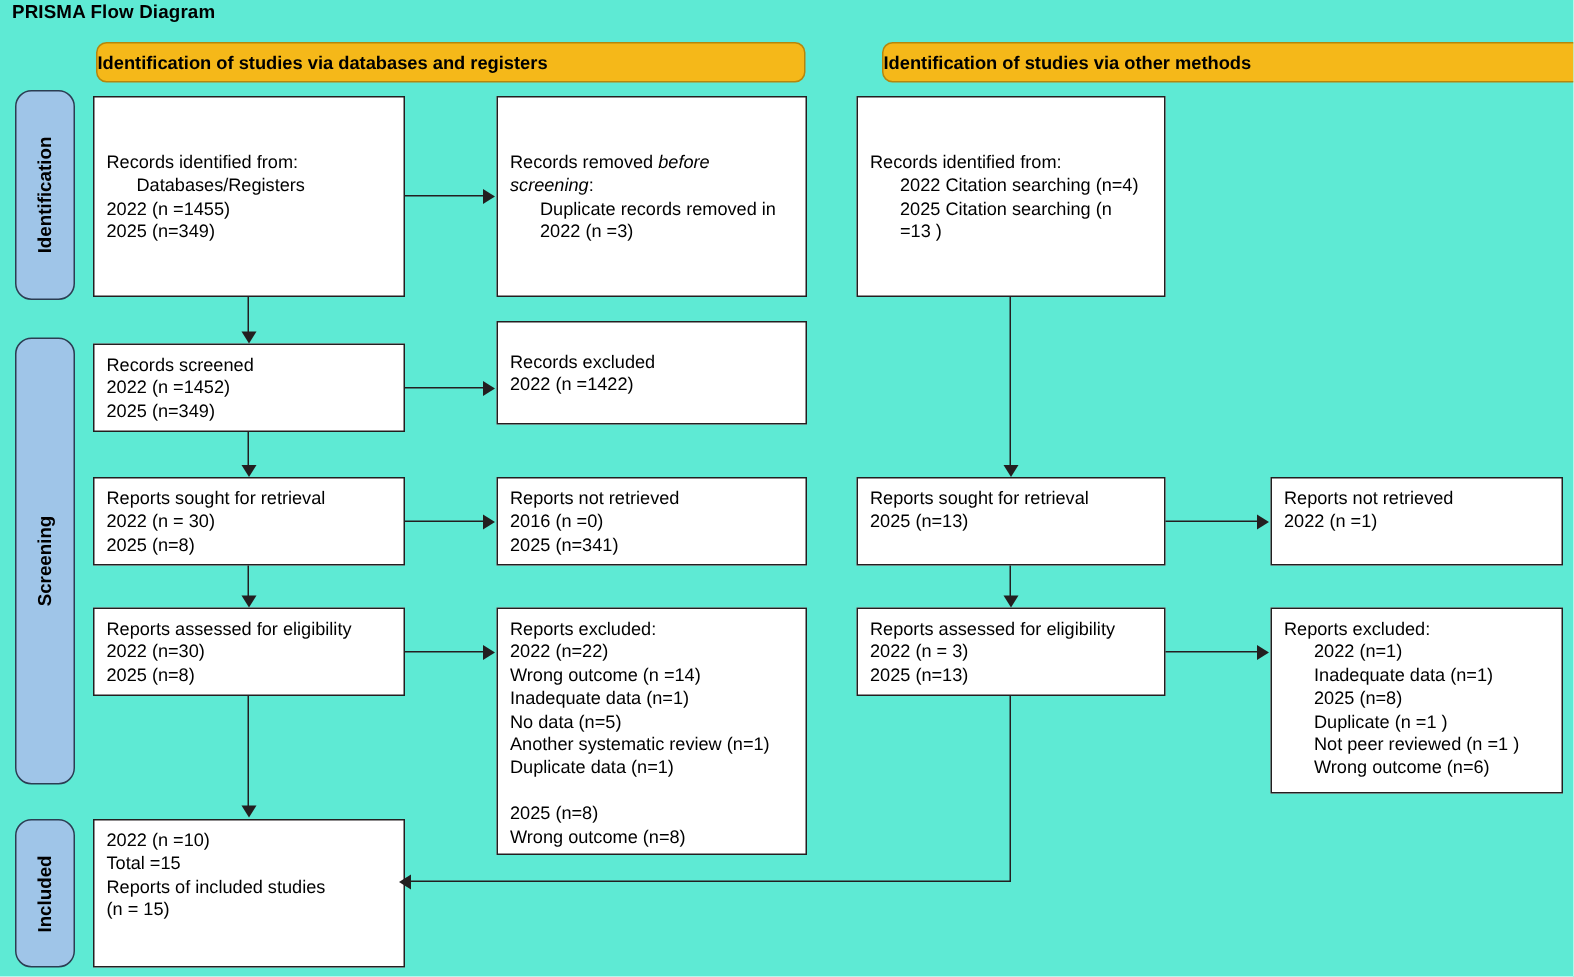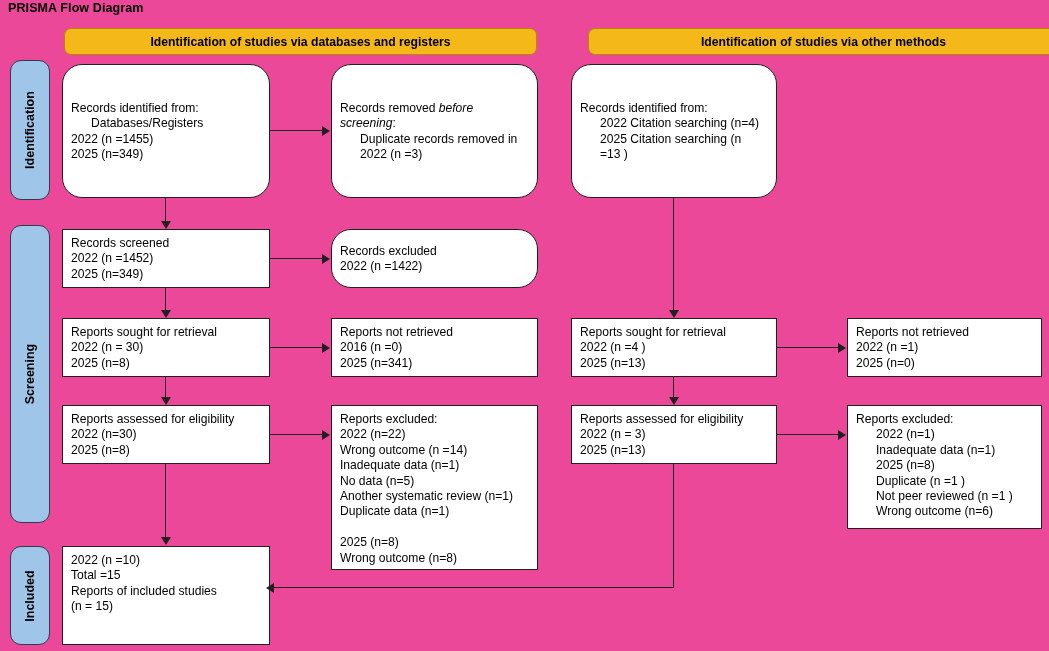--- a/index.html
+++ b/index.html
@@ -8,21 +8,21 @@
     background: #ffffff;
   }
   body {
     font-family: "Liberation Sans", sans-serif;
     color: #000000;
   }
   #page {
     position: relative;
     width: 1049px;
     height: 651px;
-    background: #ec4899;
+    background: #5eead4;
     overflow: hidden;
   }
   .page-title {
     position: absolute;
     left: 8px;
     top: 1px;
     font-size: 12.5px;
     font-weight: bold;
     letter-spacing: 0.1px;
     white-space: nowrap;
@@ -48,21 +48,20 @@
   }
   
   .section-header {
     position: absolute;
     background: #f5b819;
     border: 1.3px solid #b5860c;
     border-radius: 7px;
     box-sizing: border-box;
     display: flex;
     align-items: center;
-    justify-content: center;
     font-size: 12.2px;
     font-weight: bold;
     color: #000;
   }
   
   .flow-box {
     position: absolute;
     background: #ffffff;
     border: 1.7px solid #231f20;
     box-sizing: border-box;
@@ -70,21 +69,21 @@
     font-size: 12.1px;
     line-height: 15.4px;
     color: #000;
     overflow: hidden;
   }
   .flow-box.thin { border-width: 1.2px; }
   .flow-box .line { white-space: pre-wrap; }
   .flow-box .ind1 { padding-left: 20px; }
   .flow-box .blank { height: 15.4px; }
   .flow-box em { font-style: italic; margin-top: 28px; }
-  .vcenter { display: flex; flex-direction: column; justify-content: center; border-radius: 20px; }
+  .vcenter { display: flex; flex-direction: column; justify-content: center; }
   
   .conn {
     position: absolute;
     background: #231f20;
   }
   .conn.h { height: 1.3px; }
   .conn.v { width: 1.3px; }
   .arrow {
     position: absolute;
     width: 0; height: 0;
@@ -145,21 +144,21 @@
     <div class="line ind1">Duplicate records removed in</div>
     <div class="line ind1">2022 (n =3)</div>
   </div>
 
   <div class="flow-box" style="left:62px; top:229px; width:208px; height:59px;">
     <div class="line">Records screened</div>
     <div class="line">2022 (n =1452)</div>
     <div class="line">2025 (n=349)</div>
   </div>
 
-  <div class="flow-box vcenter thin" style="left:331px; top:229px; width:207px; height:59px;">
+  <div class="flow-box vcenter thin" style="left:331px; top:214px; width:207px; height:69px;">
     <div class="line">Records excluded</div>
     <div class="line">2022 (n =1422)</div>
   </div>
 
   <div class="flow-box" style="left:62px; top:318px; width:208px; height:59px;">
     <div class="line">Reports sought for retrieval</div>
     <div class="line">2022 (n = 30)</div>
     <div class="line">2025 (n=8)</div>
   </div>
 
@@ -197,28 +196,26 @@
 
   <div class="flow-box vcenter" style="left:571px; top:64px; width:206px; height:134px;">
     <div class="line">Records identified from:</div>
     <div class="line ind1">2022 Citation searching (n=4)</div>
     <div class="line ind1">2025 Citation searching (n</div>
     <div class="line ind1">=13 )</div>
   </div>
 
   <div class="flow-box" style="left:571px; top:318px; width:206px; height:59px;">
     <div class="line">Reports sought for retrieval</div>
-    <div class="line">2022 (n =4 )</div>
     <div class="line">2025 (n=13)</div>
   </div>
 
   <div class="flow-box thin" style="left:847px; top:318px; width:195px; height:59px;">
     <div class="line">Reports not retrieved</div>
     <div class="line">2022 (n =1)</div>
-    <div class="line">2025 (n=0)</div>
   </div>
 
   <div class="flow-box" style="left:571px; top:405px; width:206px; height:59px;">
     <div class="line">Reports assessed for eligibility</div>
     <div class="line">2022 (n = 3)</div>
     <div class="line">2025 (n=13)</div>
   </div>
 
   <div class="flow-box thin" style="left:847px; top:405px; width:195px; height:124px;">
     <div class="line">Reports excluded:</div>

